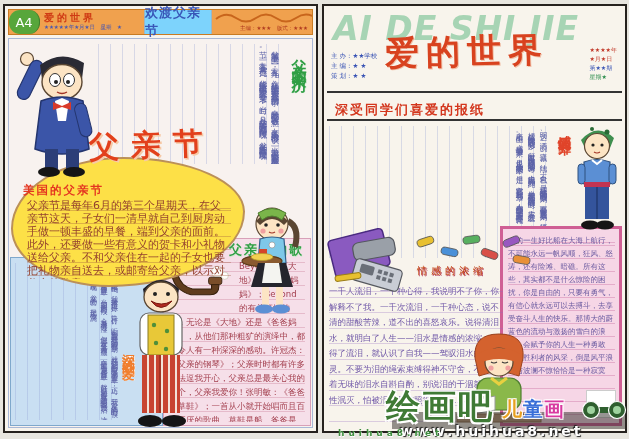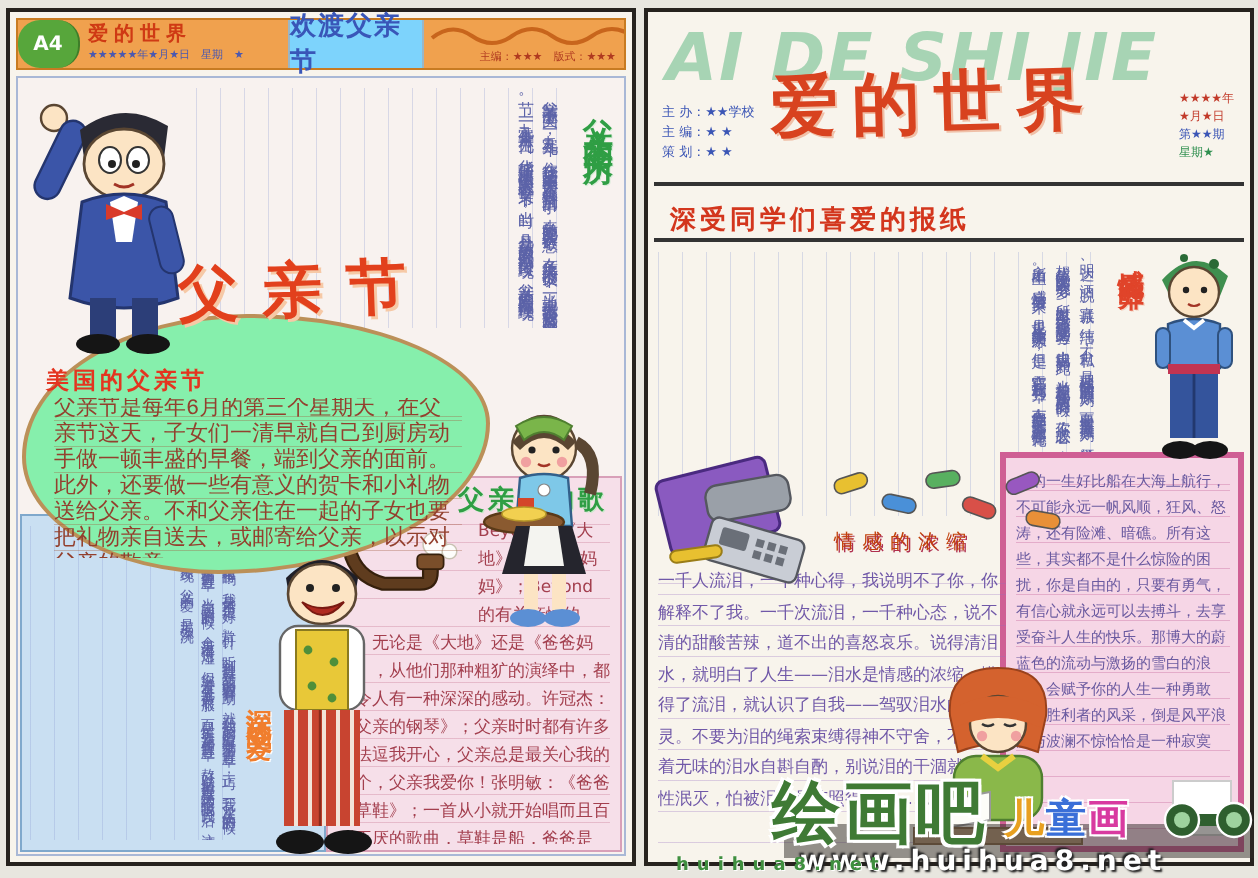--- a/index.html
+++ b/index.html
@@ -5,21 +5,21 @@
   html,body{margin:0;padding:0;background:#cfcdc6;}
   .stage{position:relative;width:629px;height:439px;background:#e8e6df;overflow:hidden;
          font-family:"DejaVu Sans",sans-serif;}
   .page{position:absolute;top:4px;height:429px;background:#f8f4ec;border:2px solid #26221e;box-sizing:border-box;}
   .page.left{left:3px;width:315px;}
   .page.right{left:322px;width:305px;}
 
   
   .lp-header{position:absolute;left:3px;right:3px;top:3px;height:26px;display:flex;
              background:#f0a14e;border:1px solid #c87b22;box-sizing:border-box;}
-  .a4{width:30px;background:#57a63b;color:#fff;font-weight:bold;font-size:10px;
+  .a4{width:30px;background:#57a63b;color:#fff;font-weight:normal;font-size:13px;
       display:flex;align-items:center;justify-content:center;border-right:1px solid #3e7d29;border-radius:11px;}
   .lp-mast{width:104px;padding:2px 4px 0;box-sizing:border-box;overflow:hidden;}
   .lp-mast-title{color:#cf3a14;font-weight:bold;font-size:10px;letter-spacing:3px;line-height:11px;}
   .lp-mast-date{font-size:5.5px;color:#4a58b0;white-space:nowrap;margin-top:1px;}
   .lp-banner{width:66px;background:#7dd3fc;color:#3956b8;font-weight:bold;font-size:13px;
              display:flex;align-items:center;justify-content:center;letter-spacing:1px;
              border-left:1px solid #9ab6c6;border-right:1px solid #9ab6c6;}
   .lp-hright{flex:1;position:relative;overflow:hidden;}
   .lp-flourish{position:absolute;left:2px;right:2px;top:1px;height:12px;}
   .lp-credits{position:absolute;right:4px;bottom:2px;font-size:5.5px;color:#b03a20;white-space:nowrap;}
@@ -29,22 +29,22 @@
            border:1px solid #a9b8d6;box-sizing:border-box;}
   .vtext{writing-mode:vertical-rl;color:#5c63a8;overflow:hidden;
          background-image:repeating-linear-gradient(90deg,rgba(140,155,210,.30) 0 .6px,transparent .6px 12px);}
   .origin-text{position:absolute;right:32px;top:5px;width:182px;height:120px;
                font-size:8px;line-height:12px;letter-spacing:1px;}
   .origin-title{position:absolute;right:4px;top:8px;height:160px;writing-mode:vertical-rl;
                 color:#2f9e44;font-weight:bold;font-size:15px;letter-spacing:5px;
                 text-shadow:.5px .5px 0 #d8ecd8;}
   .big-title{position:absolute;left:80px;top:86px;font-size:30px;font-weight:bold;color:#e2401c;
              letter-spacing:12px;transform:rotate(-2deg);text-shadow:1.5px 1.5px 0 #f6c9a6;z-index:4;}
-  .blob{position:absolute;left:2px;top:118px;width:234px;height:130px;background:#86efac;
-        border:2.5px solid #bb9058;border-radius:48% 52% 58% 42%/55% 42% 58% 45%;z-index:3;box-sizing:border-box;font-family:Liberation Mono, monospace;}
+  .blob{position:absolute;left:2px;top:118px;width:234px;height:130px;background:#fde047;
+        border:2.5px solid #bb9058;border-radius:48% 52% 58% 42%/55% 42% 58% 45%;z-index:3;box-sizing:border-box;}
   .us-title{position:absolute;left:10px;top:24px;color:#e43520;font-weight:bold;font-size:11.5px;letter-spacing:2px;}
   .blob-text{position:absolute;left:14px;right:12px;top:40px;bottom:6px;font-size:11px;line-height:13px;
              color:#93402e;overflow:hidden;
              background-image:repeating-linear-gradient(rgba(160,90,60,.35) 0 .6px,transparent .6px 13px);
              background-position:0 11px;}
   .deep-box{position:absolute;left:1px;top:218px;width:153px;bottom:1px;background:#c9dff2;
             border:1.5px solid #7fa8cc;box-sizing:border-box;}
   .deep-text{position:absolute;left:4px;top:5px;bottom:5px;width:104px;
              font-size:7px;line-height:10.5px;letter-spacing:1.5px;}
   .deep-title{position:absolute;left:108px;top:86px;height:86px;writing-mode:vertical-rl;

